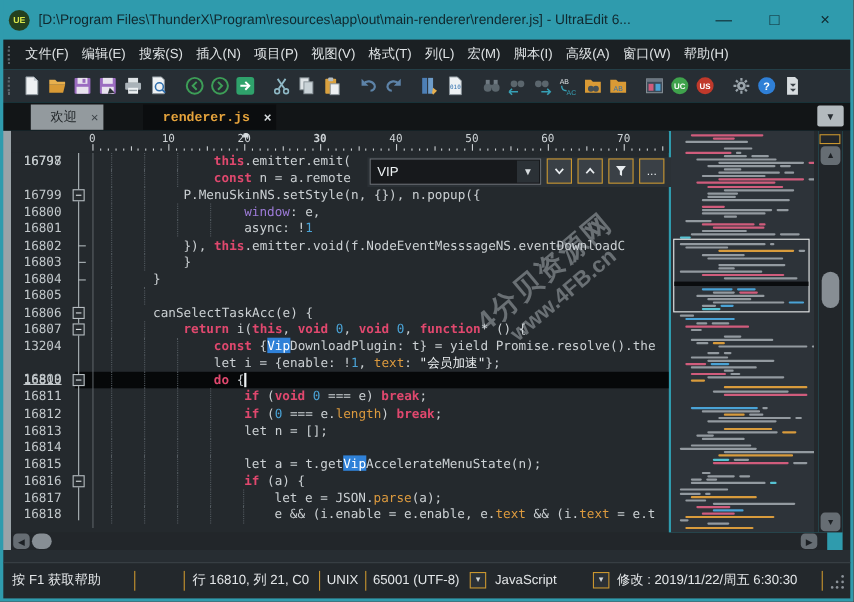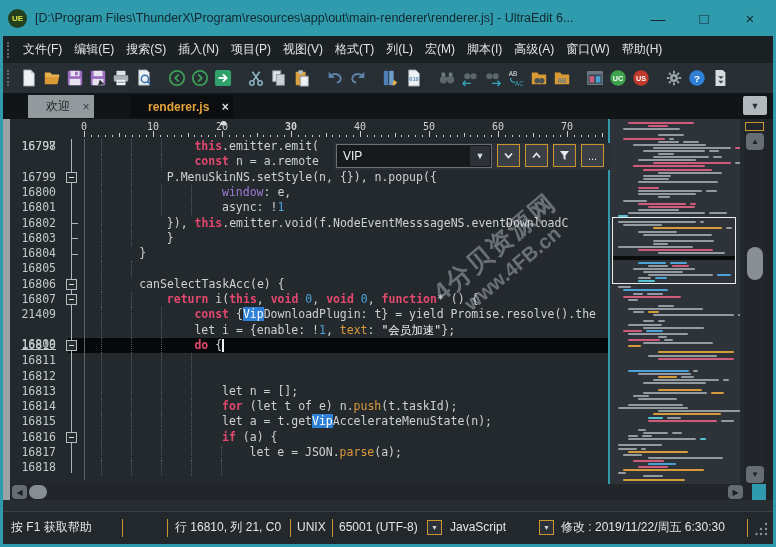--- a/index.html
+++ b/index.html
@@ -20,21 +20,21 @@
   .menu-item{color:#dfe3e5;font-size:12px;padding:0 6px;height:27px;line-height:27px;cursor:default;}
   
   #toolbar{position:absolute;left:3px;top:63px;width:770px;height:30px;background:#272e34;
     display:flex;align-items:center;}
   .ticon{width:23px;height:24px;display:flex;align-items:center;justify-content:center;}
   .ticon svg{width:18px;height:18px;}
   .tsep{width:10px;height:24px;}
   
   #tabbar{position:absolute;left:3px;top:93px;width:770px;height:26px;background:#121517;}
   .tab{position:absolute;top:2px;height:23px;display:flex;align-items:center;font-size:12px;}
-  .tab .tlabel{padding:0 8px 0 18px;}
+  .tab .tlabel{padding:0 8px 0 18px;font-family:Liberation Mono, monospace;}
   .tab .tclose{width:16px;text-align:center;font-size:12px;}
   #tab-dd{position:absolute;right:6px;top:3px;width:24px;height:19px;background:#b3babe;
     border-radius:2px;color:#272d32;font-size:9px;display:flex;align-items:center;justify-content:center;}
   
   #leftstrip{position:absolute;left:3px;top:119px;width:7px;height:381px;background:#9aa3a8;}
   #editor-bg{position:absolute;left:10px;top:119px;width:598px;height:381px;background:#24292d;}
   #ruler{position:absolute;left:10px;top:120px;width:598px;height:19px;background:#24292d;overflow:hidden;}
   .rtick{position:absolute;bottom:2px;width:1px;background:#c9ced1;}
   .rnum{position:absolute;top:1px;font:10px "DejaVu Sans Mono",monospace;color:#ced3d6;transform:translateX(-50%);}
   #ruler-caret{position:absolute;top:1px;width:5px;height:4px;background:#d6dbde;border-radius:2px 2px 0 0;}
@@ -473,21 +473,21 @@
       <div class="guide" style="left: 91px; top: 122.4px; height: 15.3px;"></div>
       <div class="guide" style="left: 121px; top: 122.4px; height: 15.3px;"></div>
       <span class="ctext" style="top: 122.4px; left: 156.8px;"></span>
       <span class="lnum" style="top: 137.7px;">16806</span>
       <div class="guide" style="left: 91px; top: 137.7px; height: 15.3px;"></div>
       <span class="ctext" style="top: 137.7px; left: 129.2px;"><span class="id">canSelectTaskAcc(e) {</span></span>
       <span class="lnum" style="top: 153px;">16807</span>
       <div class="guide" style="left: 91px; top: 153px; height: 15.3px;"></div>
       <div class="guide" style="left: 121px; top: 153px; height: 15.3px;"></div>
       <span class="ctext" style="top: 153px; left: 156.8px;"><span class="kw">return</span><span class="id"> i(</span><span class="kw">this</span><span class="id">, </span><span class="kw">void</span><span class="id"> </span><span class="num">0</span><span class="id">, </span><span class="kw">void</span><span class="id"> </span><span class="num">0</span><span class="id">, </span><span class="kw">function</span><span class="id">* () {</span></span>
-      <span class="lnum" style="top: 168.3px;">21409</span>
+      <span class="lnum" style="top: 168.3px;">13204</span>
       <div class="guide" style="left: 91px; top: 168.3px; height: 15.3px;"></div>
       <div class="guide" style="left: 121px; top: 168.3px; height: 15.3px;"></div>
       <div class="guide" style="left: 151px; top: 168.3px; height: 15.3px;"></div>
       <span class="ctext" style="top: 168.3px; left: 184.4px;"><span class="kw">const</span><span class="id"> {</span><span class="sel">Vip</span><span class="id">DownloadPlugin: t} = yield Promise.resolve().the</span></span>
       <span class="lnum" style="top: 198px; text-decoration: underline;">16809</span>
       <div class="guide" style="left: 91px; top: 183.6px; height: 15.3px;"></div>
       <div class="guide" style="left: 121px; top: 183.6px; height: 15.3px;"></div>
       <div class="guide" style="left: 151px; top: 183.6px; height: 15.3px;"></div>
       <span class="ctext" style="top: 183.6px; left: 184.4px;"><span class="id">let i = {enable: !</span><span class="num">1</span><span class="id">, </span><span class="orange">text</span><span class="id">: </span><span class="str">"会员加速"</span><span class="id">};</span></span>
       <div class="curline" style="top: 198.9px; height: 15.3px;"></div>
@@ -495,37 +495,38 @@
       <div class="guide" style="left: 91px; top: 198.9px; height: 15.3px;"></div>
       <div class="guide" style="left: 121px; top: 198.9px; height: 15.3px;"></div>
       <div class="guide" style="left: 151px; top: 198.9px; height: 15.3px;"></div>
       <span class="ctext" style="top: 198.9px; left: 184.4px;"><span class="kw">do</span><span class="id"> {</span></span>
       <div id="caret" style="left: 212px; top: 200.4px; height: 12.5px;"></div>
       <span class="lnum" style="top: 214.2px;">16811</span>
       <div class="guide" style="left: 91px; top: 214.2px; height: 15.3px;"></div>
       <div class="guide" style="left: 121px; top: 214.2px; height: 15.3px;"></div>
       <div class="guide" style="left: 151px; top: 214.2px; height: 15.3px;"></div>
       <div class="guide" style="left: 181px; top: 214.2px; height: 15.3px;"></div>
+      <span class="ctext" style="top: 214.2px; left: 212px;"><span class="kw">if</span><span class="id"> (</span><span class="kw">void</span><span class="id"> </span><span class="num">0</span><span class="id"> === e) </span><span class="kw">break</span><span class="id">;</span></span>
       <span class="lnum" style="top: 229.5px;">16812</span>
       <div class="guide" style="left: 91px; top: 229.5px; height: 15.3px;"></div>
       <div class="guide" style="left: 121px; top: 229.5px; height: 15.3px;"></div>
       <div class="guide" style="left: 151px; top: 229.5px; height: 15.3px;"></div>
       <div class="guide" style="left: 181px; top: 229.5px; height: 15.3px;"></div>
+      <span class="ctext" style="top: 229.5px; left: 212px;"><span class="kw">if</span><span class="id"> (</span><span class="num">0</span><span class="id"> === e.</span><span class="orange">length</span><span class="id">) </span><span class="kw">break</span><span class="id">;</span></span>
       <span class="lnum" style="top: 244.8px;">16813</span>
       <div class="guide" style="left: 91px; top: 244.8px; height: 15.3px;"></div>
       <div class="guide" style="left: 121px; top: 244.8px; height: 15.3px;"></div>
       <div class="guide" style="left: 151px; top: 244.8px; height: 15.3px;"></div>
       <div class="guide" style="left: 181px; top: 244.8px; height: 15.3px;"></div>
       <span class="ctext" style="top: 244.8px; left: 212px;"><span class="id">let n = [];</span></span>
       <span class="lnum" style="top: 260.1px;">16814</span>
       <div class="guide" style="left: 91px; top: 260.1px; height: 15.3px;"></div>
       <div class="guide" style="left: 121px; top: 260.1px; height: 15.3px;"></div>
       <div class="guide" style="left: 151px; top: 260.1px; height: 15.3px;"></div>
       <div class="guide" style="left: 181px; top: 260.1px; height: 15.3px;"></div>
-      <span class="ctext" style="top: 260.1px; left: 212px;"><span class="kw">for</span><span class="id"> (let t of e) n.</span><span class="orange">push</span><span class="id">(t.taskId);</span></span>
       <span class="lnum" style="top: 275.4px;">16815</span>
       <div class="guide" style="left: 91px; top: 275.4px; height: 15.3px;"></div>
       <div class="guide" style="left: 121px; top: 275.4px; height: 15.3px;"></div>
       <div class="guide" style="left: 151px; top: 275.4px; height: 15.3px;"></div>
       <div class="guide" style="left: 181px; top: 275.4px; height: 15.3px;"></div>
       <span class="ctext" style="top: 275.4px; left: 212px;"><span class="id">let a = t.get</span><span class="sel">Vip</span><span class="id">AccelerateMenuState(n);</span></span>
       <span class="lnum" style="top: 290.7px;">16816</span>
       <div class="guide" style="left: 91px; top: 290.7px; height: 15.3px;"></div>
       <div class="guide" style="left: 121px; top: 290.7px; height: 15.3px;"></div>
       <div class="guide" style="left: 151px; top: 290.7px; height: 15.3px;"></div>
@@ -537,20 +538,21 @@
       <div class="guide" style="left: 151px; top: 306px; height: 15.3px;"></div>
       <div class="guide" style="left: 181px; top: 306px; height: 15.3px;"></div>
       <div class="guide" style="left: 211px; top: 306px; height: 15.3px;"></div>
       <span class="ctext" style="top: 306px; left: 239.6px;"><span class="id">let e = JSON.</span><span class="orange">parse</span><span class="id">(a);</span></span>
       <span class="lnum" style="top: 321.3px;">16818</span>
       <div class="guide" style="left: 91px; top: 321.3px; height: 15.3px;"></div>
       <div class="guide" style="left: 121px; top: 321.3px; height: 15.3px;"></div>
       <div class="guide" style="left: 151px; top: 321.3px; height: 15.3px;"></div>
       <div class="guide" style="left: 181px; top: 321.3px; height: 15.3px;"></div>
       <div class="guide" style="left: 211px; top: 321.3px; height: 15.3px;"></div>
+      <span class="ctext" style="top: 321.3px; left: 239.6px;"><span class="id">e &amp;&amp; (i.enable = e.enable, e.</span><span class="orange">text</span><span class="id"> &amp;&amp; (i.</span><span class="orange">text</span><span class="id"> = e.t</span></span>
       <div class="marginline" style="left: 74px; top: 0px; height: 341px;"></div>
       <div class="foldline" style="left: 61px; top: 0px; height: 334px;"></div>
       <div class="foldbox" style="left: 55.5px; top: 32.75px;">
         <i></i>
       </div>
       <div class="foldtick" style="left: 61px; top: 84.15px;"></div>
       <div class="foldtick" style="left: 61px; top: 99.45px;"></div>
       <div class="foldtick" style="left: 61px; top: 114.75px;"></div>
       <div class="foldbox" style="left: 55.5px; top: 139.85px;">
         <i></i>

